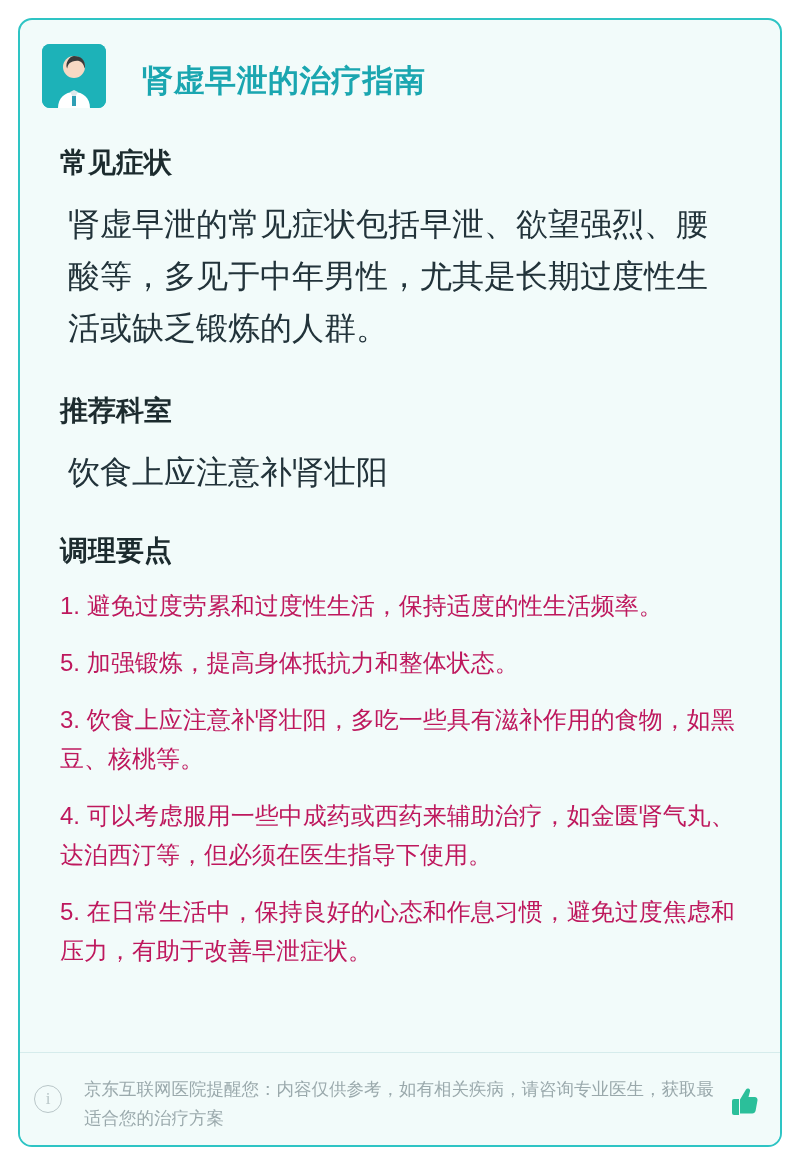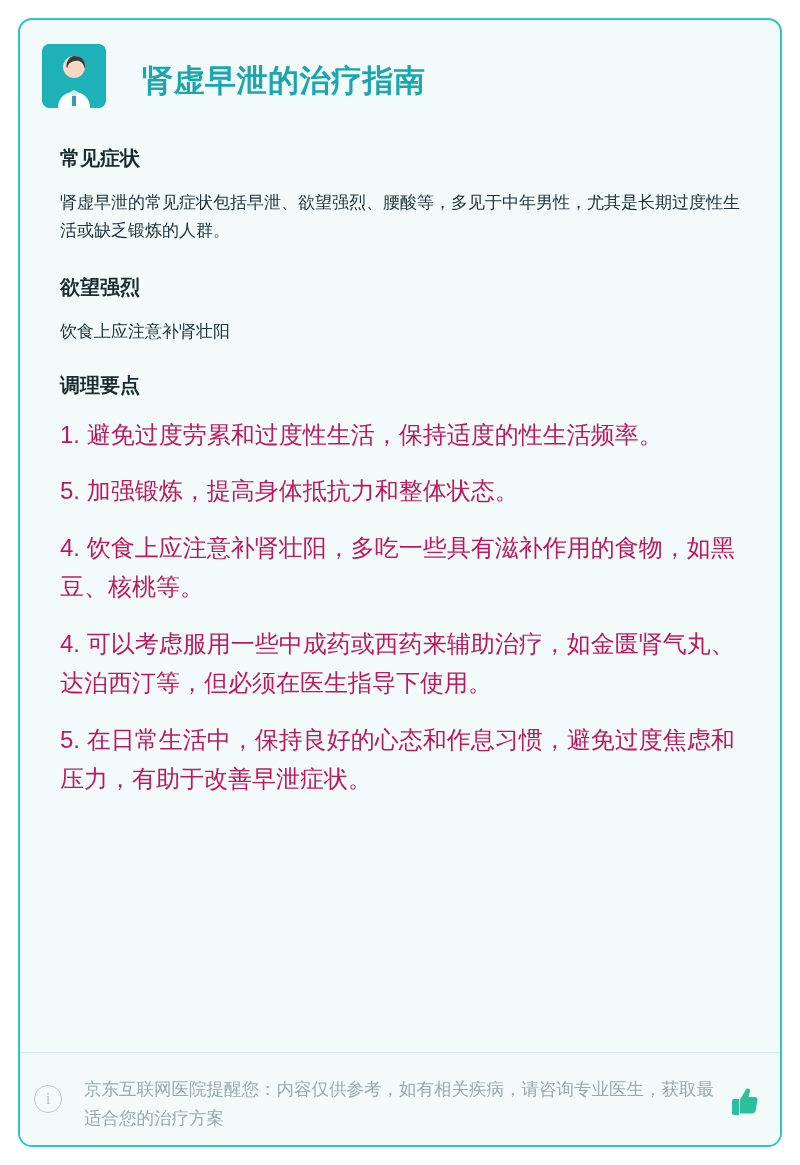--- a/index.html
+++ b/index.html
@@ -51,34 +51,34 @@
 
   .content {
     position: absolute;
     left: 40px;
     top: 125px;
     right: 36px;
   }
 
   h2.section {
     margin: 0 0 18px 0;
-    font-size: 20px;
+    font-size: 28px;
     font-weight: bold;
     color: #1c2b2e;
     line-height: 1.3;
   }
   p.item {
     margin: 0 0 18px 0;
     font-size: 24px;
     color: #be185d;
     line-height: 1.62;
   }
   p.plain {
-    margin: 0;
-    font-size: 17px;
+    margin: 8px;
+    font-size: 32px;
     color: #22333a;
     line-height: 1.62;
   }
   .gap-sm { height: 26px; }
   .gap-md { height: 30px; }
 
   .footer {
     position: absolute;
     left: 0;
     right: 0;
@@ -137,29 +137,29 @@
 
   <div class="doc-title">肾虚早泄的治疗指南</div>
 
   <div class="content">
 
     <h2 class="section">常见症状</h2>
     <p class="plain">肾虚早泄的常见症状包括早泄、欲望强烈、腰酸等，多见于中年男性，尤其是长期过度性生活或缺乏锻炼的人群。</p>
 
     <div class="gap-md"></div>
 
-    <h2 class="section">欲望强烈</h2>
+    <h2 class="section">推荐科室</h2>
     <p class="plain">饮食上应注意补肾壮阳</p>
 
     <div class="gap-sm"></div>
 
     <h2 class="section">调理要点</h2>
     <p class="item">1. 避免过度劳累和过度性生活，保持适度的性生活频率。</p>
     <p class="item">5. 加强锻炼，提高身体抵抗力和整体状态。</p>
-    <p class="item">4. 饮食上应注意补肾壮阳，多吃一些具有滋补作用的食物，如黑豆、核桃等。</p>
+    <p class="item">3. 饮食上应注意补肾壮阳，多吃一些具有滋补作用的食物，如黑豆、核桃等。</p>
     <p class="item">4. 可以考虑服用一些中成药或西药来辅助治疗，如金匮肾气丸、达泊西汀等，但必须在医生指导下使用。</p>
     <p class="item">5. 在日常生活中，保持良好的心态和作息习惯，避免过度焦虑和压力，有助于改善早泄症状。</p>
 
   </div>
 
   <div class="footer">
     <div class="footer-icon">i</div>
     <div class="footer-text">京东互联网医院提醒您：内容仅供参考，如有相关疾病，请咨询专业医生，获取最适合您的治疗方案</div>
     <div class="thumb">
       <svg width="40" height="40" viewBox="0 0 40 40" aria-hidden="true">

